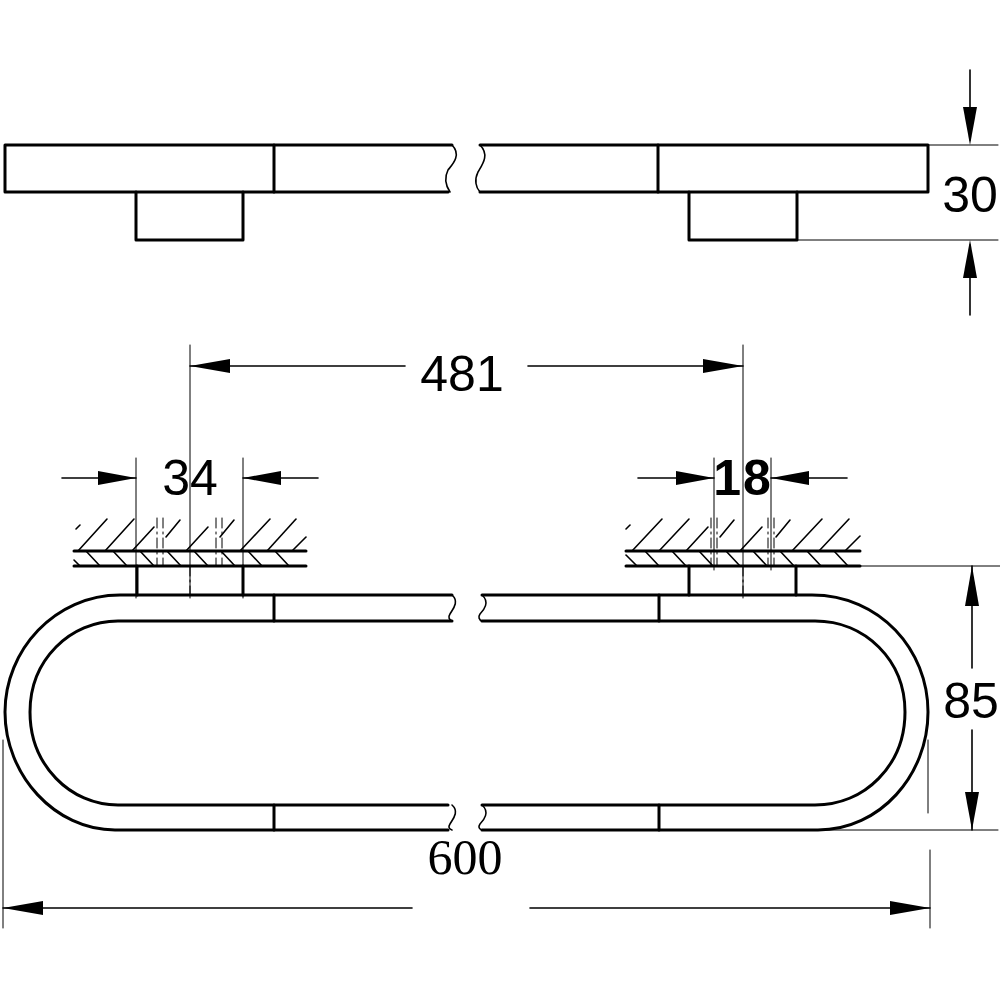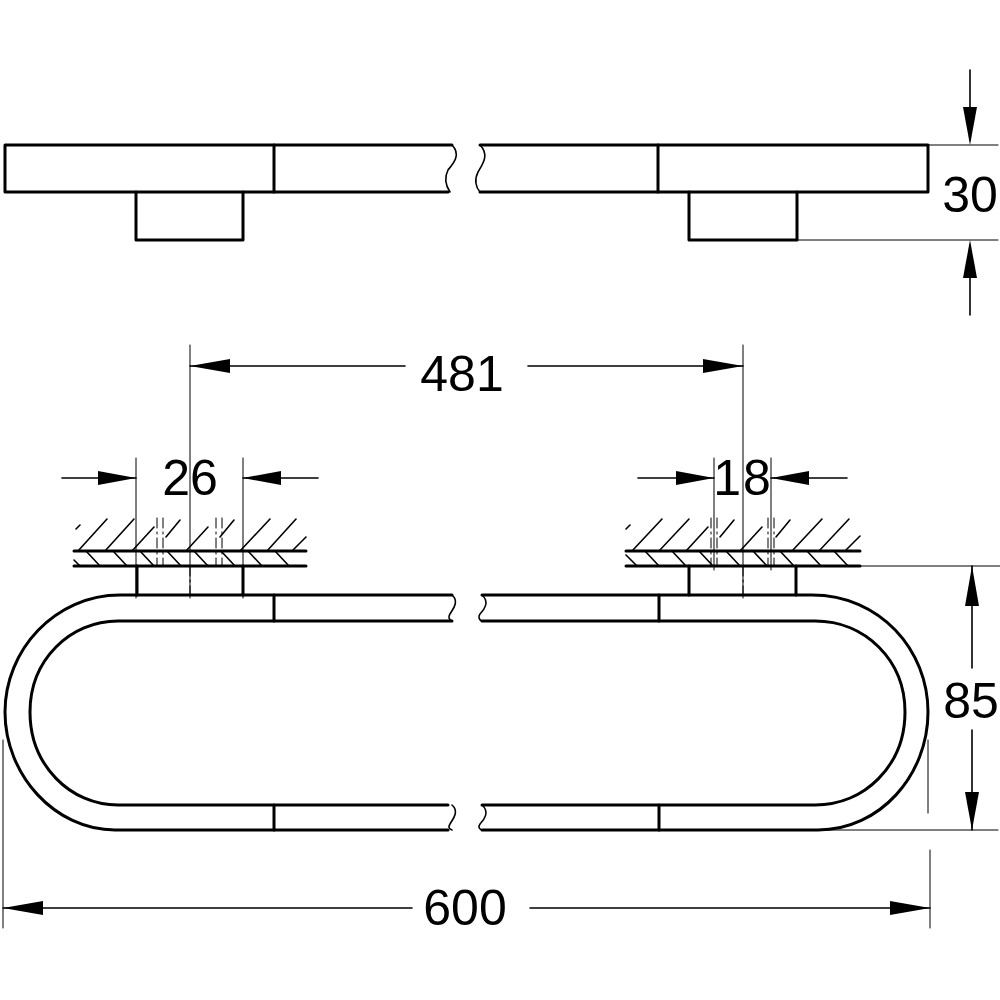--- a/index.html
+++ b/index.html
@@ -154,16 +154,16 @@
     <line class="ln hair" x1="930" y1="850" x2="930" y2="928"></line>
     <line class="ln thin" x1="3" y1="908" x2="412" y2="908"></line>
     <line class="ln thin" x1="530" y1="908" x2="930" y2="908"></line>
     <polygon class="arrow" points="3,908 43,901 43,915"></polygon>
     <polygon class="arrow" points="930,908 890,901 890,915"></polygon>
   </g>
 </svg>
 
 <div class="dim-label" style="left:970px; top:195px; background:transparent;">30</div>
 <div class="dim-label" style="left:462px; top:366px;margin-top:8px;">481</div>
-<div class="dim-label" style="left:190px; top:478px; background:transparent;">26</div>
-<div class="dim-label" style="left:743px; top:478px; background:transparent; letter-spacing:2px;">18</div>
+<div class="dim-label" style="left:190px; top:478px; background:transparent;">34</div>
+<div class="dim-label" style="left:743px; top:478px; background:transparent; letter-spacing:2px;font-weight:bold;">18</div>
 <div class="dim-label" style="left:971px; top:701px;">85</div>
-<div class="dim-label" style="left:465px; top:908px;">600</div>
+<div class="dim-label" style="left:465px; top:857px;font-family:Liberation Serif, serif;">600</div>
 
 </body></html>

